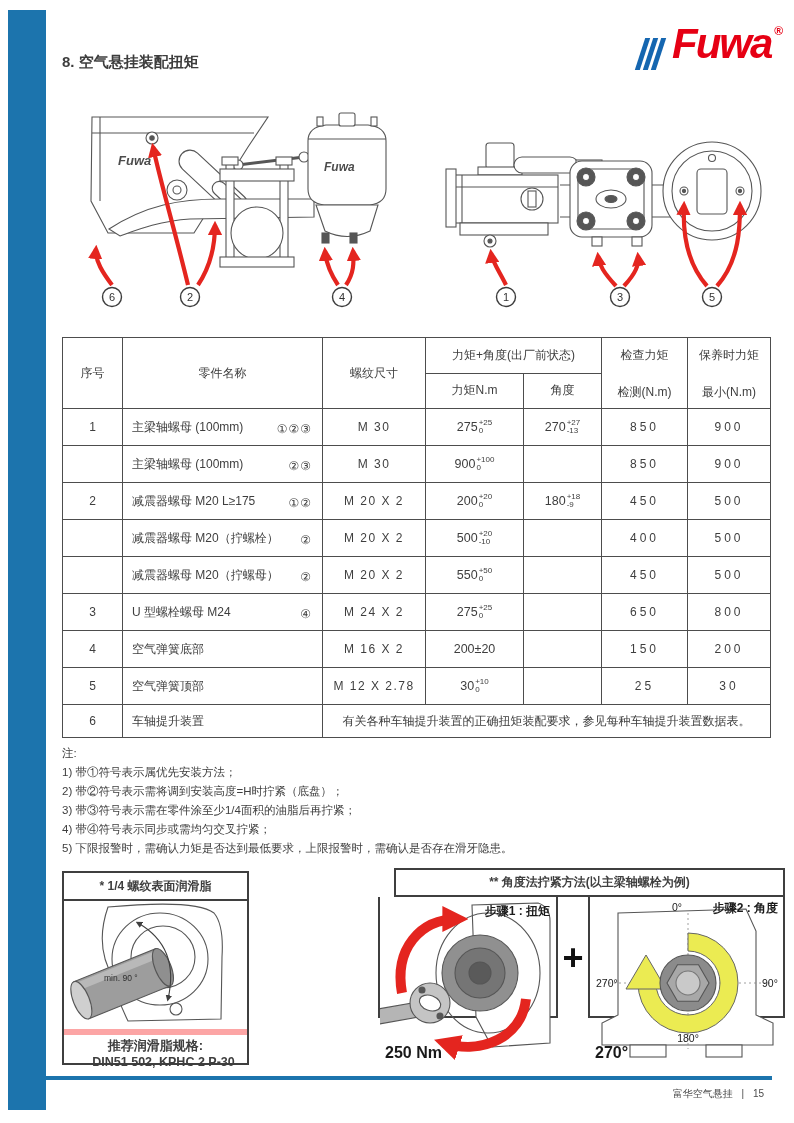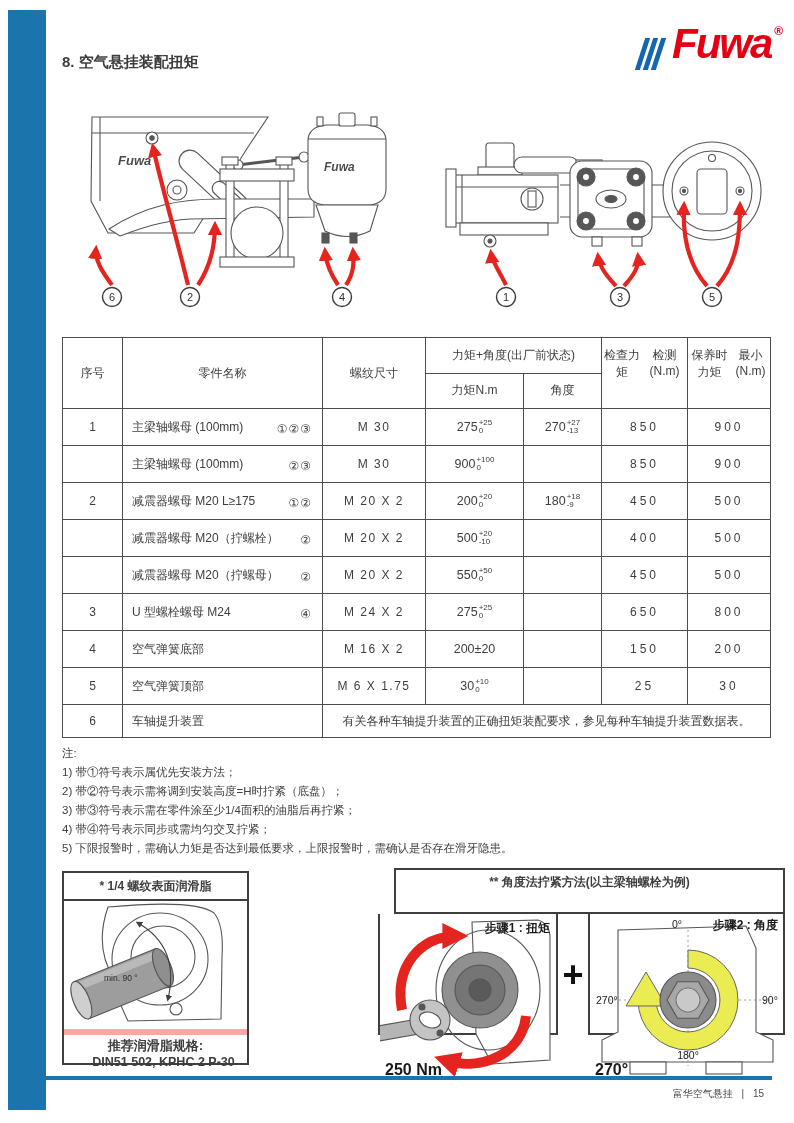--- a/index.html
+++ b/index.html
@@ -15,40 +15,40 @@
   .logo-reg{font-size:12px;font-weight:700;color:#e60014;margin-left:3px;margin-top:2px;}
   
   .diagrams{position:absolute;left:62px;top:105px;}
   
   table.spec{position:absolute;left:62px;top:337px;width:708px;border-collapse:collapse;table-layout:fixed;}
   table.spec th,table.spec td{border:1px solid #4d4d4d;font-weight:normal;text-align:center;
         vertical-align:middle;font-size:12px;color:#3e3e3e;padding:0;}
   table.spec thead tr{height:35px;}
   table.spec tbody tr{height:37px;}
   table.spec tbody tr.last{height:33px;}
-  .th2{display:flex;flex-direction:row;justify-content:space-between;height:54px;padding:9px 0 7px;}
+  .th2{display:flex;flex-direction:column;justify-content:space-between;height:54px;padding:9px 0 7px;}
   .nameflex{display:flex;justify-content:space-between;align-items:flex-end;padding:0 10px 0 9px;}
   .nm{font-size:12px;white-space:nowrap;}
   .mk{font-size:12px;letter-spacing:1px;white-space:nowrap;}
   .thread{text-align:left;padding-left:10px;letter-spacing:1.5px;}
   .num{letter-spacing:3px;font-size:12.5px;}
   .tol{display:inline-flex;align-items:center;font-size:12.5px;}
   .tol .ss{display:inline-flex;flex-direction:column;justify-content:center;margin-left:1px;
         font-size:8px;line-height:8.5px;text-align:left;}
   .spancell{text-align:left;padding-left:12px;}
   
   .notes{position:absolute;left:62px;top:744px;width:706px;font-size:11.5px;line-height:19px;color:#3e3e3e;}
   
   .panel-left{position:absolute;left:62px;top:871px;width:187px;height:194px;border:2px solid #3f3f3f;box-sizing:border-box;background:#fff;}
   .pl-title{height:26px;line-height:26px;border-bottom:2px solid #3f3f3f;text-align:center;font-weight:700;font-size:12px;}
   .pl-footer{border-top:6px solid #fca5a5;text-align:center;padding-top:2px;}
   .pl-f1{font-size:13px;font-weight:700;}
   .pl-f2{font-size:12.5px;font-weight:700;margin-left:16px;}
   .panel-right{position:absolute;left:378px;top:868px;width:407px;height:200px;box-sizing:border-box;}
-  .pr-title{height:46px;line-height:25px;box-sizing:border-box;border:2px solid #3f3f3f;text-align:center;font-weight:700;font-size:12px;background:#fff;margin-left:16px;}
+  .pr-title{height:29px;line-height:25px;box-sizing:border-box;border:2px solid #3f3f3f;text-align:center;font-weight:700;font-size:12px;background:#fff;margin-left:16px;}
   .pr-body{display:flex;height:121px;justify-content:space-between;}
   .sub{box-sizing:border-box;border:2px solid #3f3f3f;border-top:none;background:#fff;}
   .sub1{width:180px;}
   .sub2{width:197px;}
   .plus{flex:1;display:flex;align-items:center;justify-content:center;font-size:36px;font-weight:700;color:#111;}
   
   .footer-line{position:absolute;left:46px;top:1076px;width:726px;height:4px;background:#1c74ad;}
   .footer-text{position:absolute;right:30px;top:1087px;font-size:10px;color:#4a4a4a;}
   .footer-text span{margin-left:6px;}
   svg text{font-family:"Liberation Sans",sans-serif;}
@@ -369,21 +369,21 @@
         <td class="num">200</td>
       </tr>
       <tr>
         <td>5</td>
         <td>
             <div class="nameflex">
               <span class="nm">空气弹簧顶部</span>
               <span class="mk"></span>
             </div>
           </td>
-        <td class="thread">M 6 X 1.75</td>
+        <td class="thread">M 12 X 2.78</td>
         <td><span class="tol">
               <span>30</span>
               <span class="ss">
                 <span>+10</span>
                 <span>0</span>
               </span>
             </span></td>
         <td></td>
         <td class="num">25</td>
         <td class="num">30</td>

